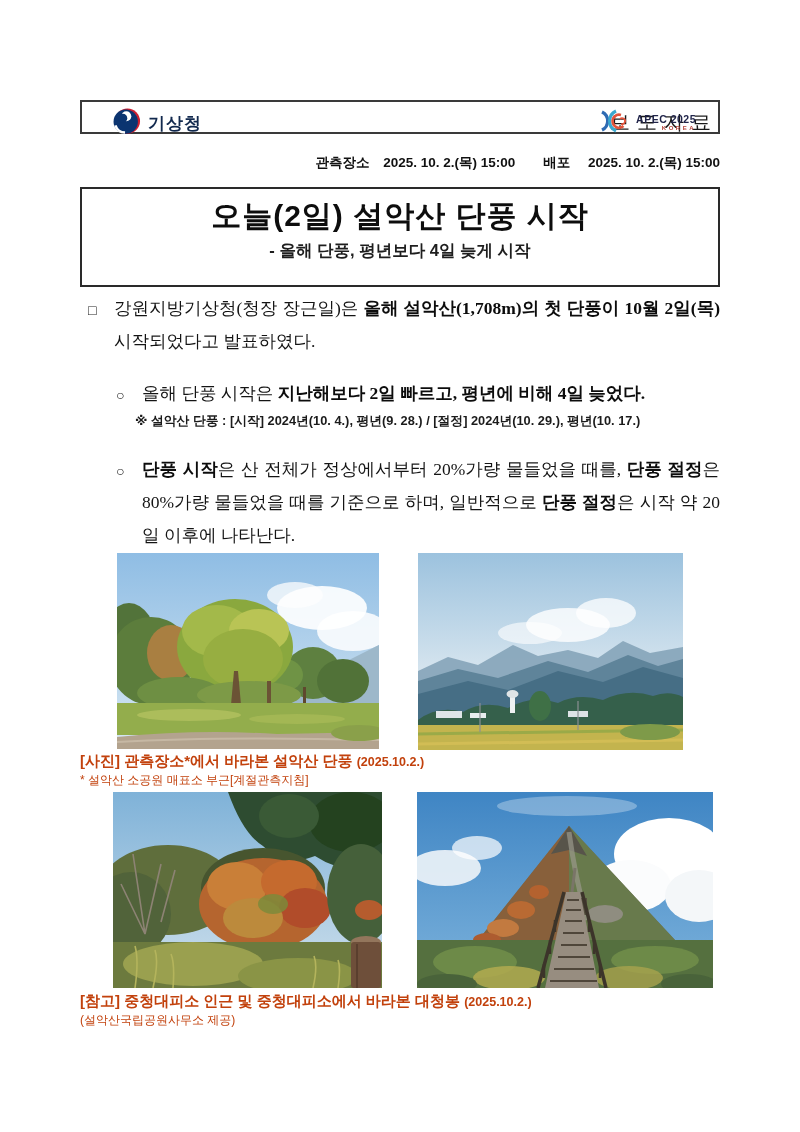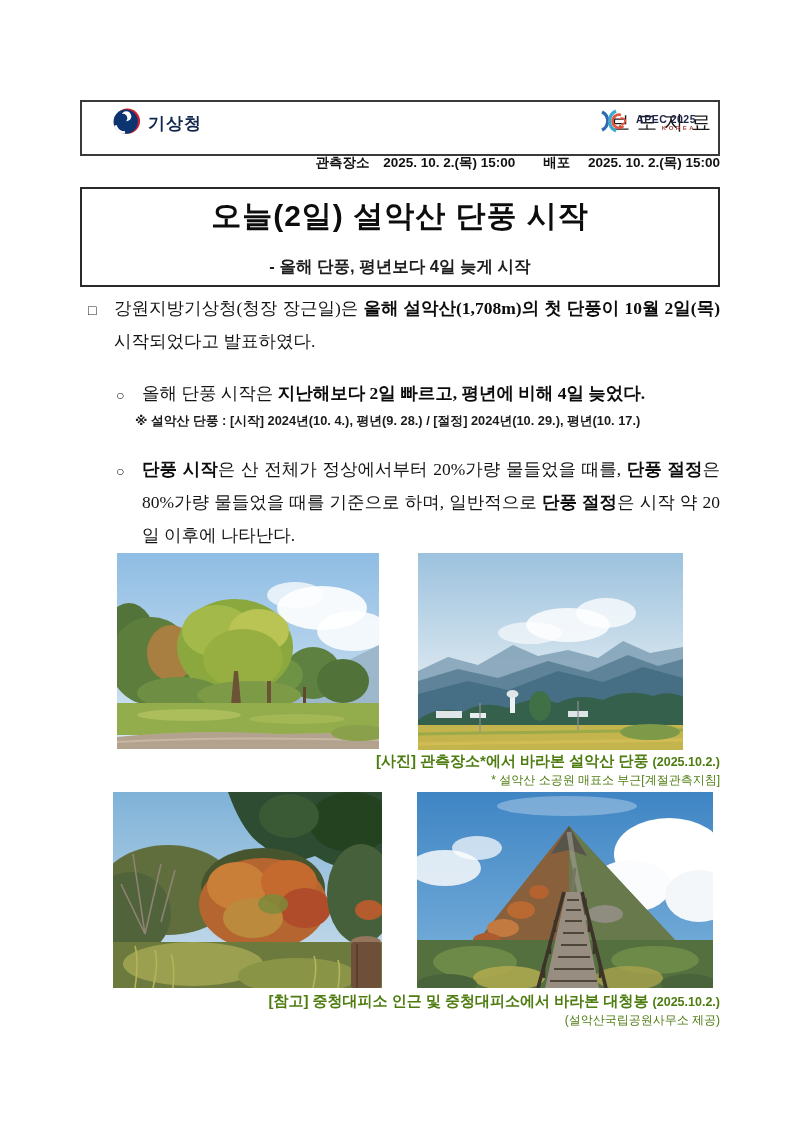--- a/index.html
+++ b/index.html
@@ -1,20 +1,20 @@
 <!DOCTYPE html>
 <html><head>
 <meta charset="utf-8">
 <style>
   html,body{margin:0;padding:0;background:#e8e8e8;}
   #page{position:relative;width:800px;height:1132px;background:#ffffff;margin:0 auto;
         font-family:"Liberation Serif","DejaVu Serif",serif;color:#141414;overflow:hidden;}
 
   
-  .header-box{position:absolute;left:80px;top:100px;width:640px;height:56px;
+  .header-box{position:absolute;left:80px;top:100px;width:640px;height:34px;
               border:2px solid #3a3a3a;box-sizing:border-box;background:#fff;}
   .kma{position:absolute;left:30px;top:5px;display:flex;align-items:center;gap:7px;}
   .kma-name{font-family:"Liberation Sans","DejaVu Sans",sans-serif;font-weight:bold;
             font-size:17px;color:#12294e;letter-spacing:1px;}
   .doc-type{position:absolute;left:0;right:0;top:7px;text-align:right;
             font-family:"Liberation Sans","DejaVu Sans",sans-serif;font-size:20px;
             color:#1a1a1a;letter-spacing:7px;font-weight:500;}
   .apec{position:absolute;right:22px;top:4px;display:flex;align-items:center;gap:6px;text-align:right;}
   .apec-text{display:flex;flex-direction:column;line-height:1.05;}
   .apec-l1{font-family:"Liberation Sans","DejaVu Sans",sans-serif;font-weight:bold;
@@ -28,21 +28,21 @@
            font-size:13.5px;color:#111;}
   .release span{display:inline-block;}
   .release .lbl{margin-right:10px;}
   .release .mid{margin:6px 14px 0 24px;}
 
   
   .title-box{position:absolute;left:80px;top:187px;width:640px;height:100px;
              border:2.5px solid #2a2a2a;box-sizing:border-box;text-align:center;background:#fff;}
   .title-main{margin-top:7px;font-family:"Liberation Sans","DejaVu Sans",sans-serif;
               font-weight:bold;font-size:30px;color:#0d0d0d;letter-spacing:1px;}
-  .title-sub{margin-top:19px;font-family:"Liberation Sans","DejaVu Sans",sans-serif;
+  .title-sub{margin-top:3px;font-family:"Liberation Sans","DejaVu Sans",sans-serif;
              font-weight:600;font-size:16.5px;color:#1e1e1e;}
 
   
   .para{position:absolute;display:flex;font-size:17.5px;line-height:33px;}
   .para .bullet{flex:0 0 26px;font-size:14px;padding-top:2px;color:#222;}
   .para .ptext{flex:1;text-align:justify;}
   .para b{font-weight:bold;color:#0c0c0c;}
   .p1{left:88px;top:292px;width:632px;}
   .p2{left:116px;top:377px;width:604px;}
   .note{position:absolute;left:135px;top:413px;width:588px;
@@ -51,22 +51,22 @@
   .p3{left:116px;top:453px;width:604px;}
 
   
   .photo{position:absolute;overflow:hidden;}
   .photo svg{display:block;width:100%;height:100%;}
   .photo1{left:117px;top:553px;width:262px;height:196px;}
   .photo2{left:418px;top:553px;width:265px;height:197px;}
   .photo3{left:113px;top:792px;width:269px;height:196px;}
   .photo4{left:417px;top:792px;width:296px;height:196px;}
 
-  .caption{position:absolute;left:80px;width:640px;text-align:right;
-           font-family:"Liberation Sans","DejaVu Sans",sans-serif;color:#4d7c0f;}
+  .caption{position:absolute;left:80px;width:640px;text-align:left;
+           font-family:"Liberation Sans","DejaVu Sans",sans-serif;color:#c2410c;}
   .cap-main{font-size:15px;font-weight:600;}
   .cap-date{font-size:12.5px;font-weight:600;}
   .cap-sub{font-size:12px;font-weight:500;margin-top:1px;}
   .cap1{top:752px;}
   .cap2{top:992px;}
 </style>
 </head>
 <body>
 
 <div id="page">

